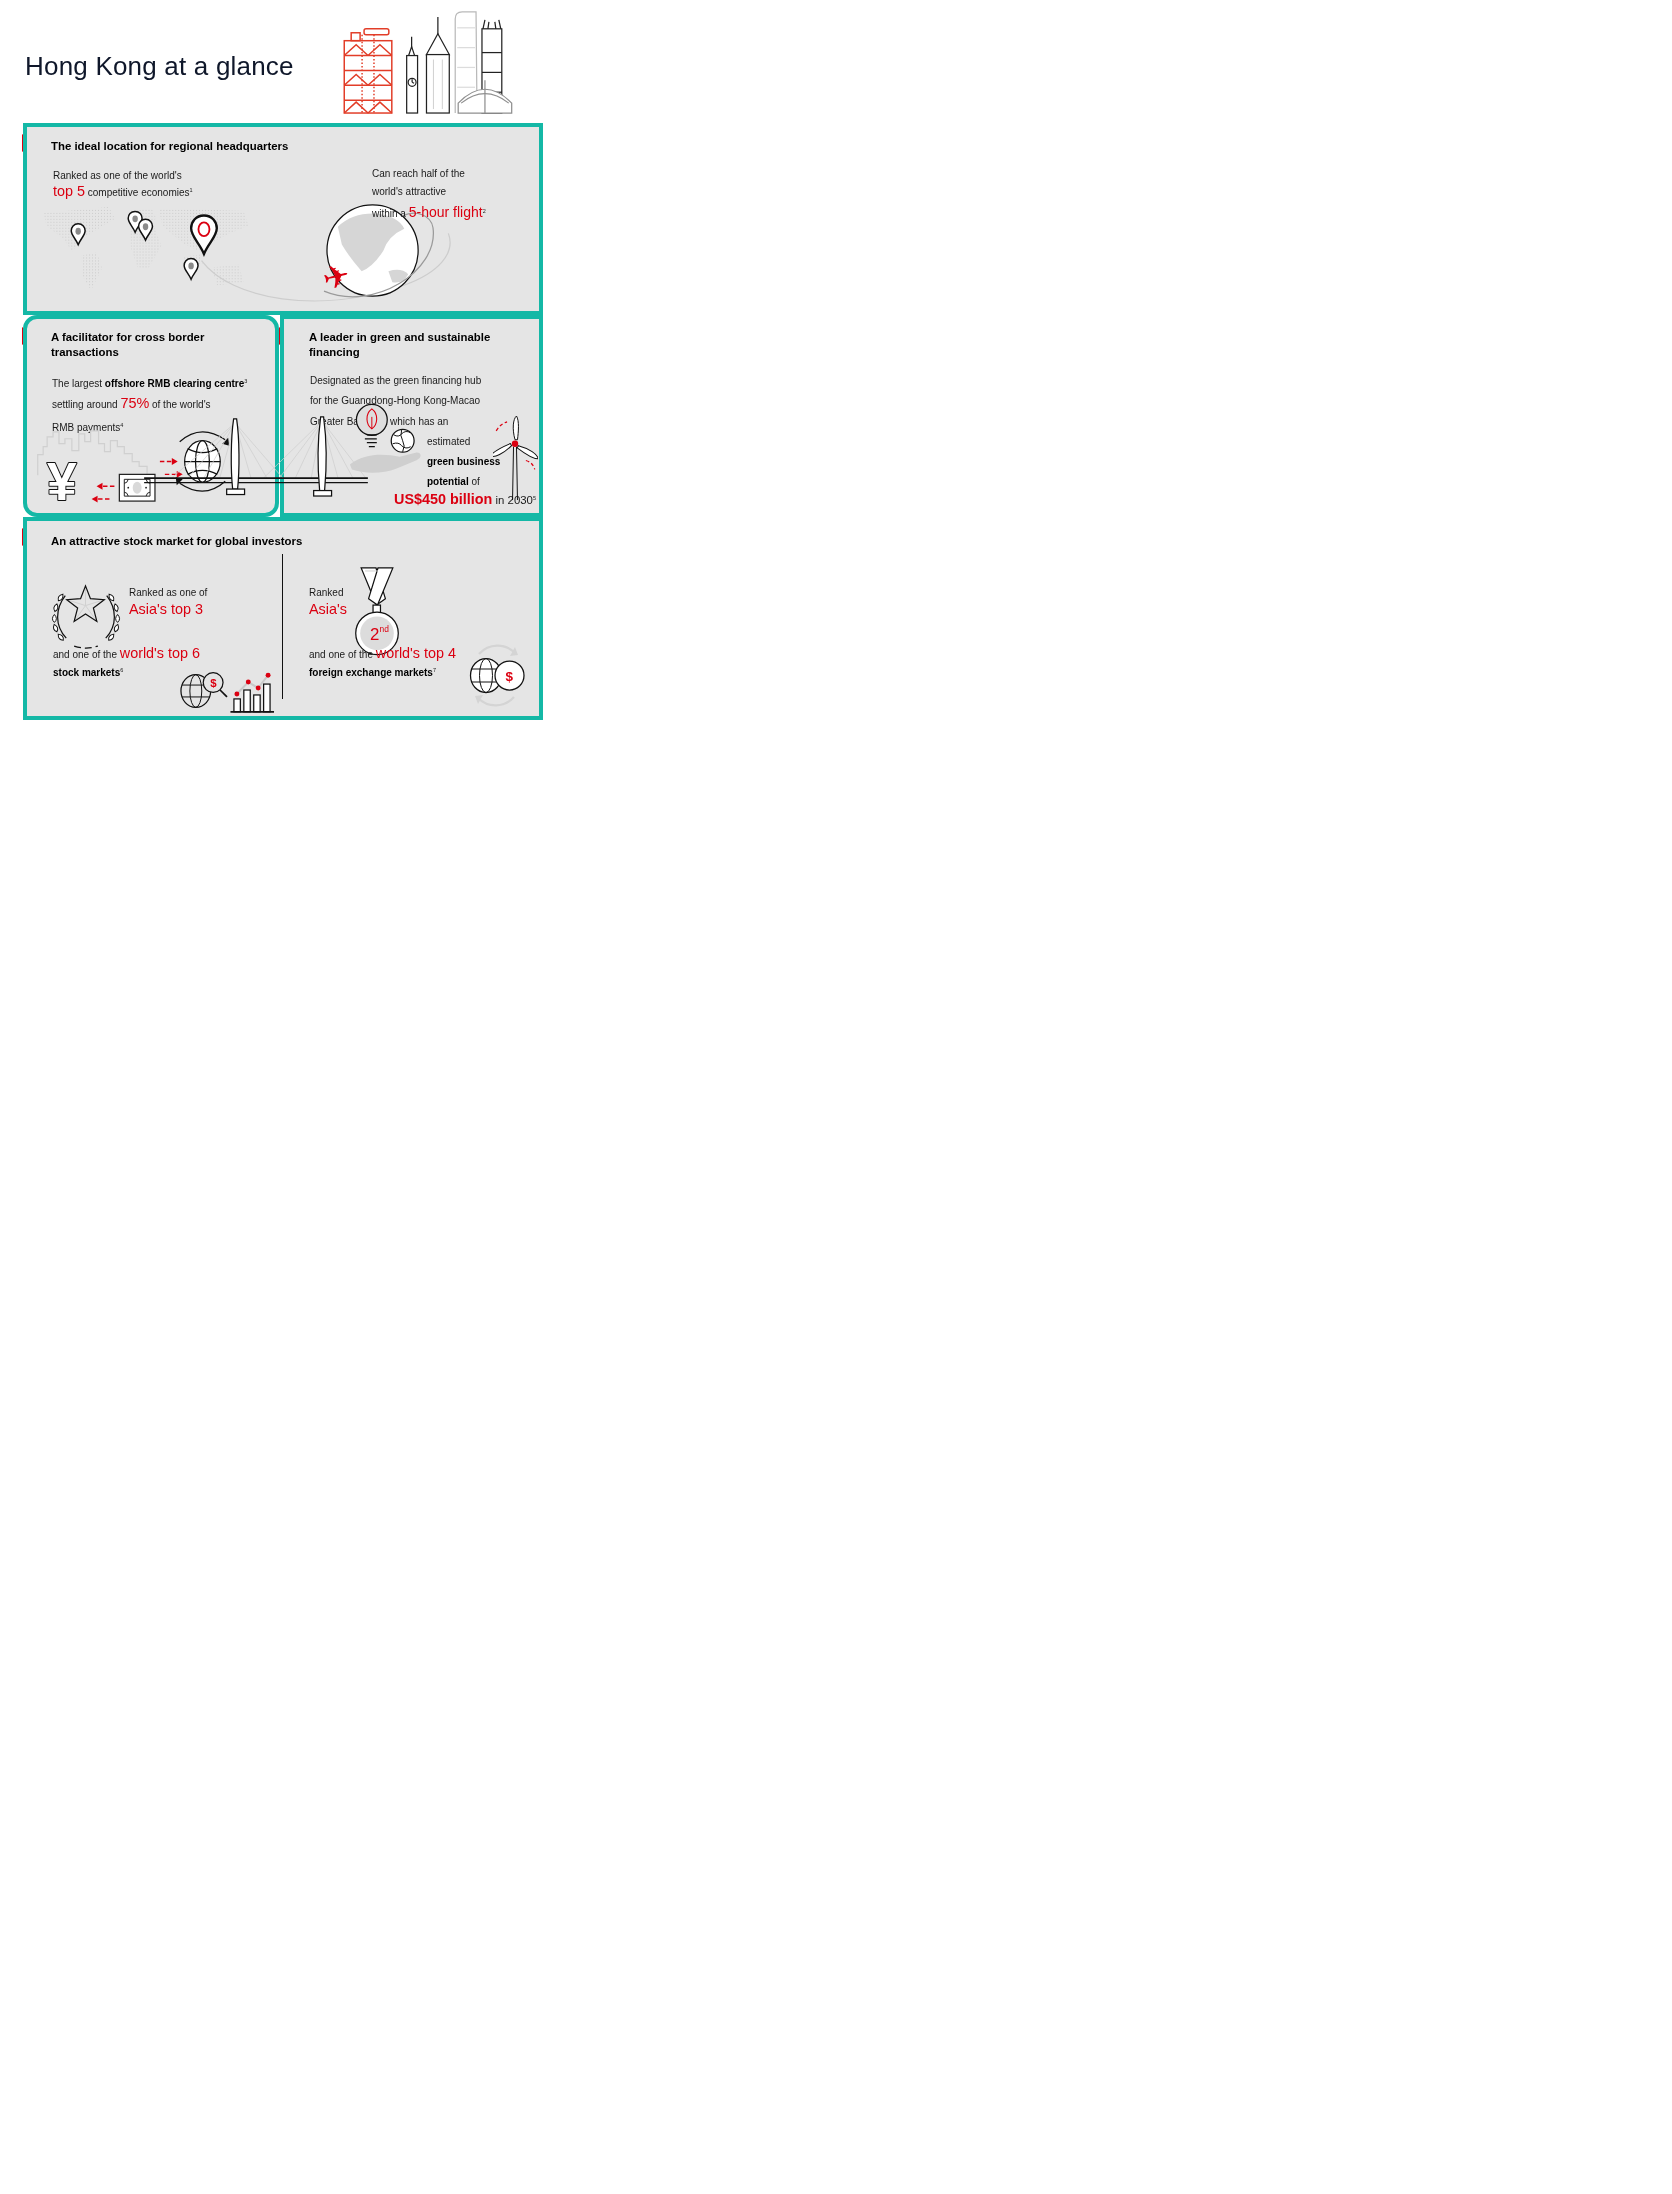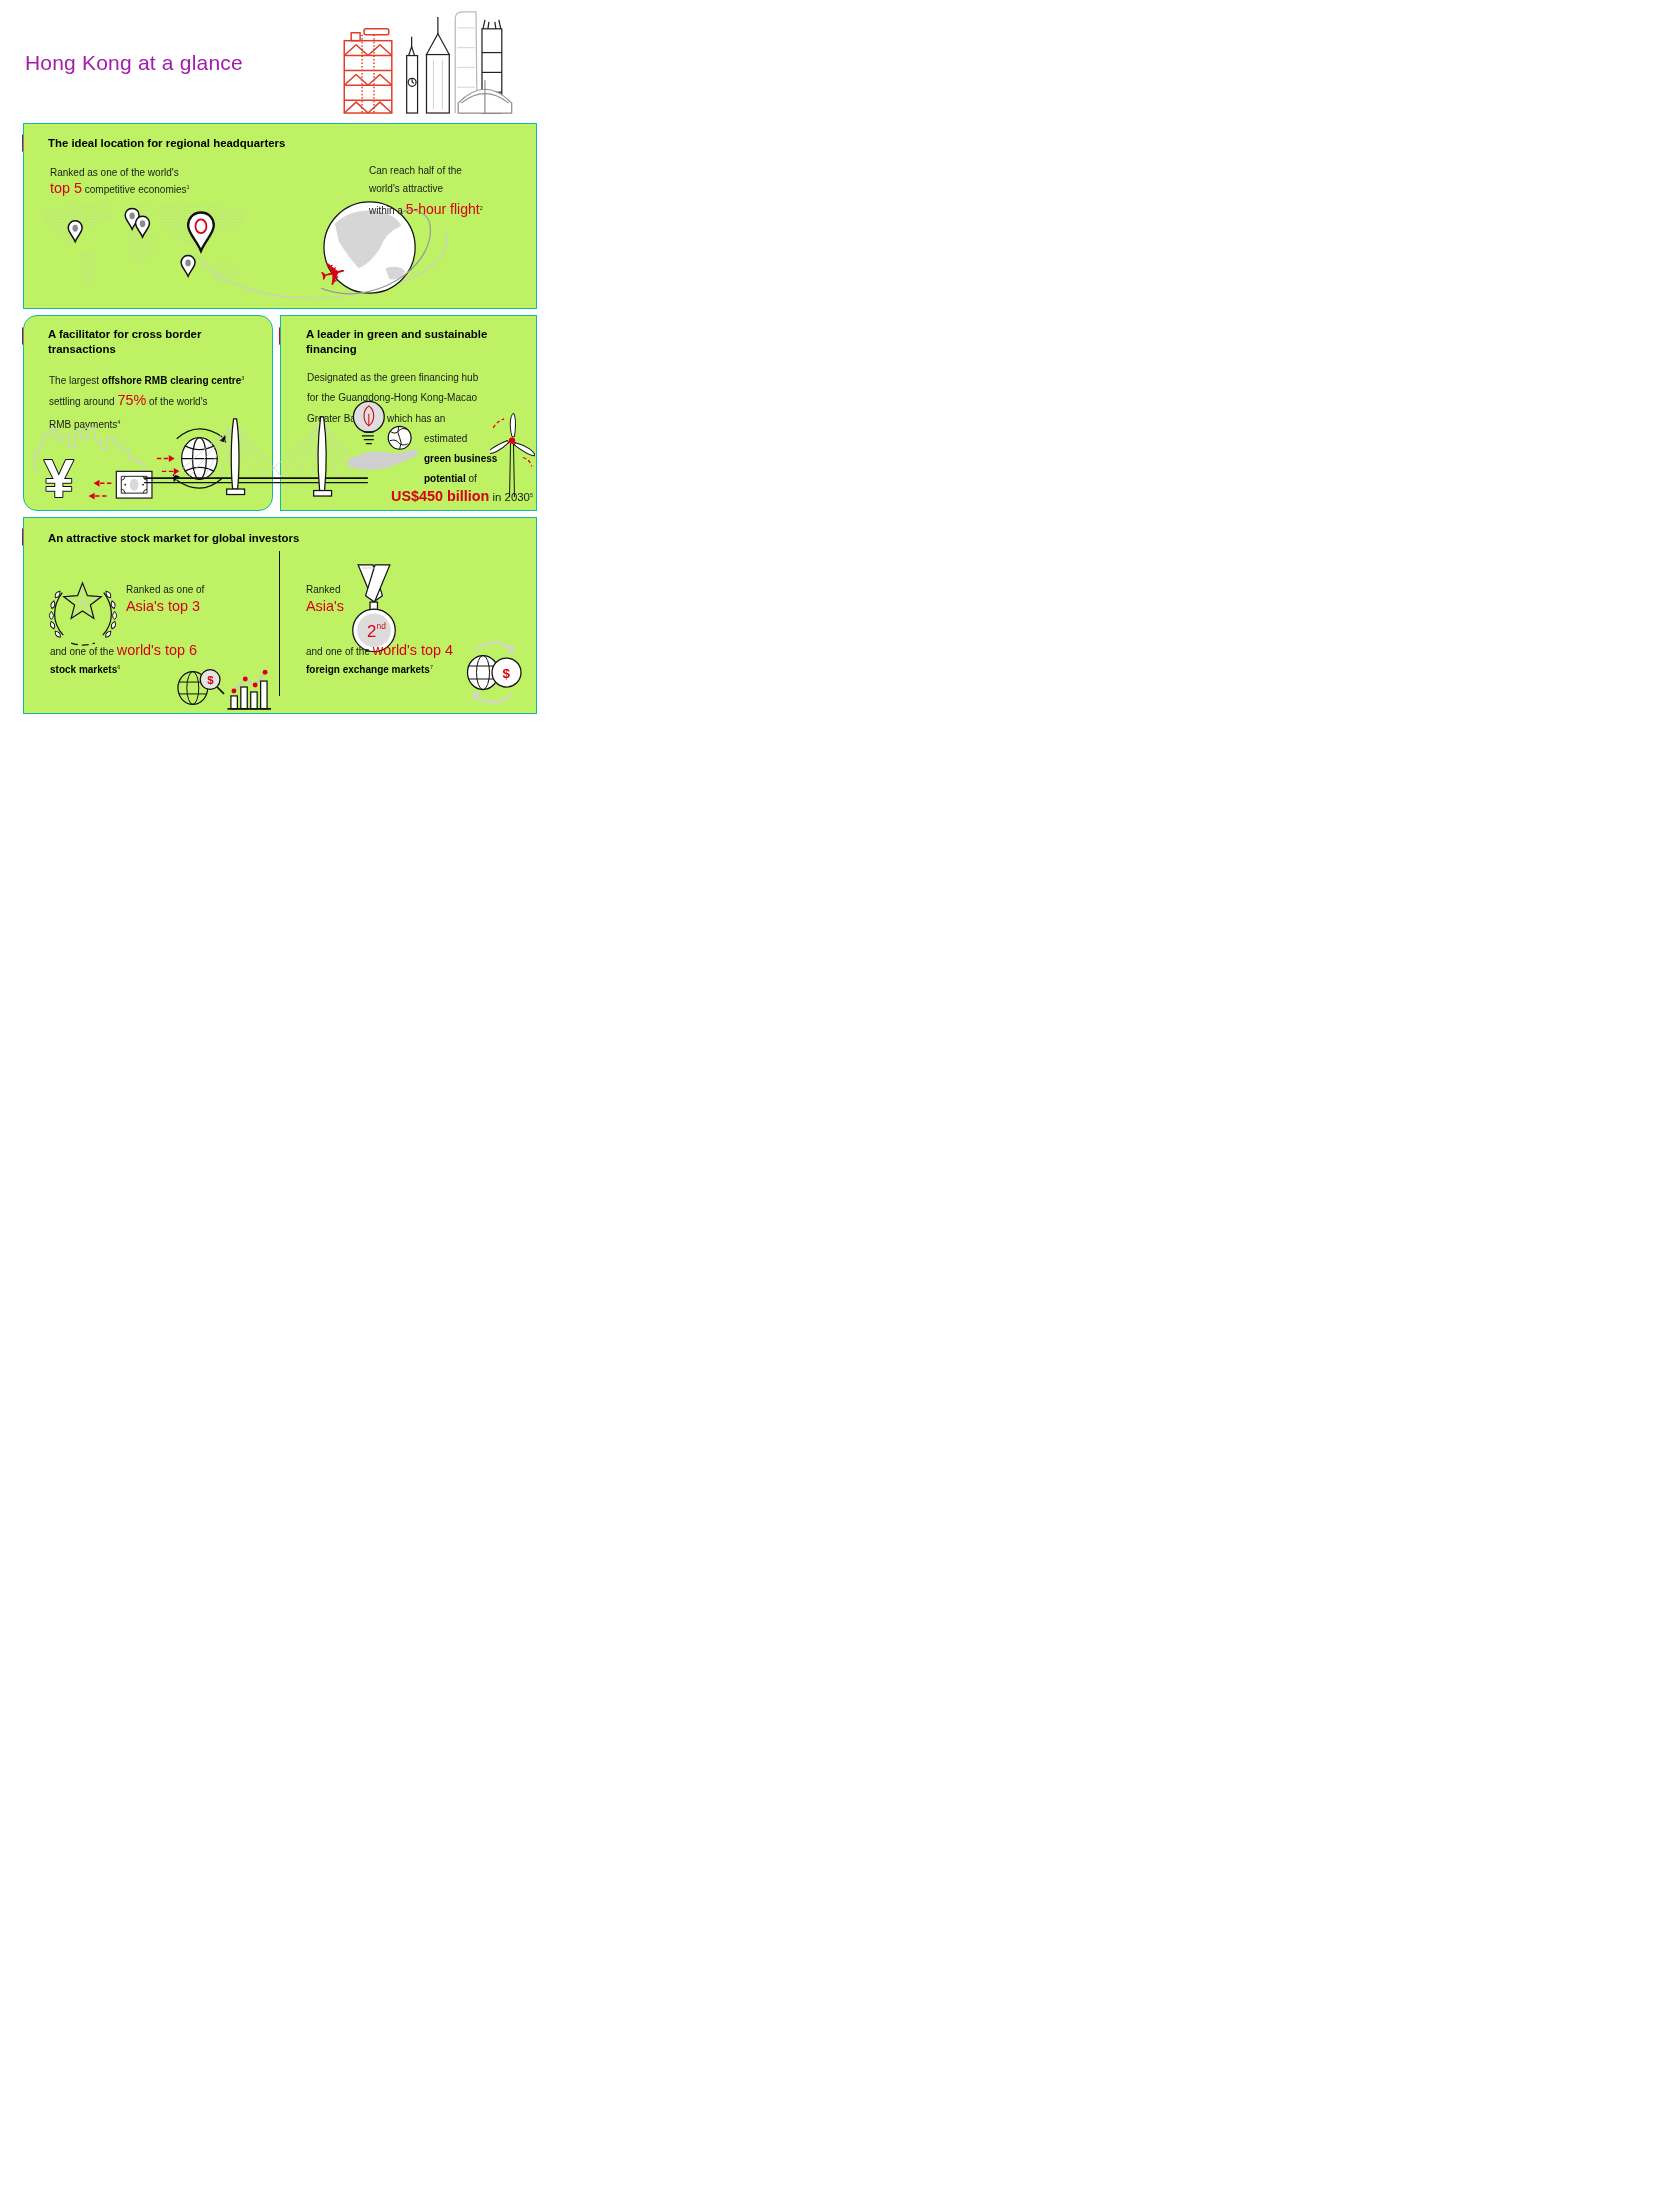--- a/index.html
+++ b/index.html
@@ -1,25 +1,25 @@
 <!DOCTYPE html>
 <html style="font-size:8px"><head>
 <meta charset="utf-8">
 <style>
   html,body{margin:0;padding:0;background:#fff;font-family:"Liberation Sans",sans-serif;color:#1a1a1a;}
   #canvas{position:relative;width:557px;height:731px;background:#fff;overflow:hidden;}
-  .box{position:absolute;border:1px solid #14b8a6;background:#bef264;}
+  .box{position:absolute;border:4px solid #14b8a6;background:#e5e5e5;}
   .abs{position:absolute;}
   .h{font-weight:bold;font-size:11.4px;color:#000;line-height:15px;white-space:nowrap;}
   .t{font-size:10px;color:#1a1a1a;white-space:nowrap;}
   .big-red{color:#db0011;font-size:14.4px;font-weight:500;line-height:1;}
   .b{font-weight:bold;color:#000;}
   sup{font-size:0.55em;}
   .marker{width:0;height:0;border-top:9.4px solid transparent;border-bottom:9.4px solid transparent;border-left:11.4px solid #db0011;}
-  .title{font-size:21px;color:#a21caf;letter-spacing:0.2px;white-space:nowrap;}
+  .title{font-size:26px;color:#0f172a;letter-spacing:0.2px;white-space:nowrap;}
   .vdiv{width:1px;background:#111;}
   svg text{font-family:"Liberation Sans",sans-serif;}
 </style>
 </head>
 <body>
 
 <div id="canvas">
 
   <div class="abs title" style="left:25px;top:51px;">Hong Kong at a glance</div>
 

